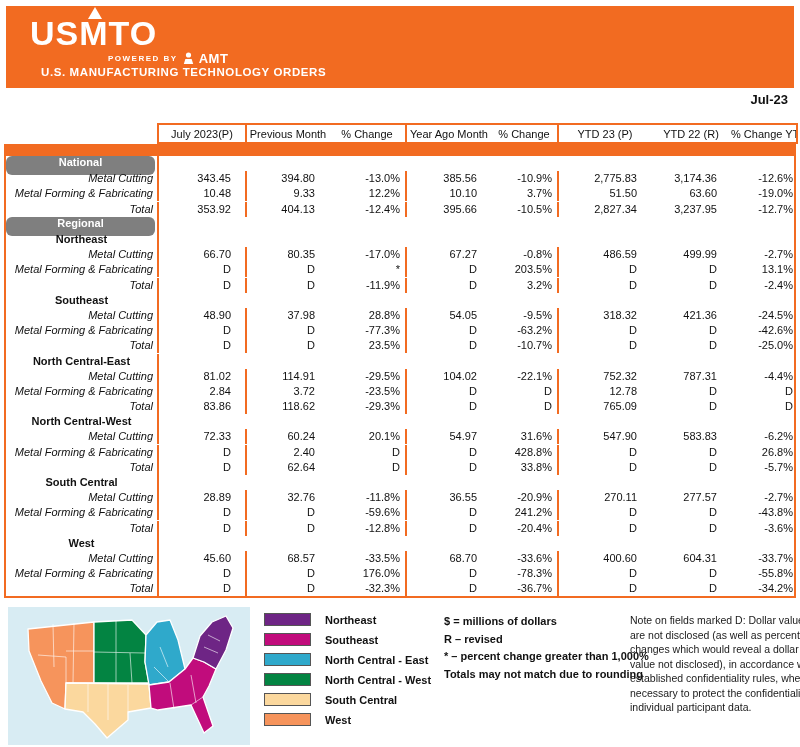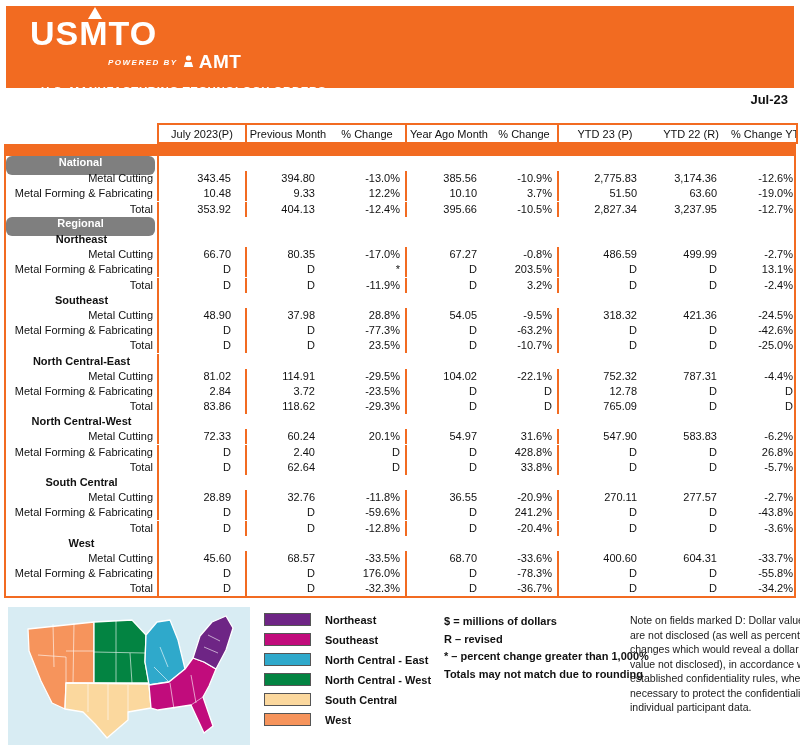--- a/index.html
+++ b/index.html
@@ -18,23 +18,23 @@
 
   
   .banner{
     position:relative;height:82px;background:var(--orange);
     color:#fff;padding:10px 0 0 24px;margin:0 2px;
   }
   .logo-wrap{position:relative;display:inline-block;}
   .logo{font-size:34px;font-weight:bold;letter-spacing:1px;line-height:34px;text-align:center;}
   .logo-arrow{position:absolute;left:55px;top:-9px;}
   .powered{display:flex;align-items:center;gap:4px;margin:1px 0 0 30px;}
-  .powered-label{font-size:8px;font-weight:bold;letter-spacing:1.5px;font-style:italic;padding-left:48px;}
-  .amt{font-size:19px;font-weight:bold;letter-spacing:.5px;}
-  .subtitle{margin:12px 0 0 4px;font-size:11.5px;font-weight:bold;letter-spacing:.6px;padding-left:7px;}
+  .powered-label{font-size:8px;font-weight:bold;letter-spacing:1.5px;padding-left:48px;}
+  .amt{font-size:13px;font-weight:bold;letter-spacing:.5px;}
+  .subtitle{margin:0 0 0 4px;font-size:11.5px;font-weight:bold;letter-spacing:.6px;padding-left:7px;}
 
   
   .dateline{text-align:right;font-size:13px;font-weight:bold;padding:4px 8px 16px 0;}
 
   
   .thead{display:grid;grid-template-columns:var(--cols);padding-left:2px;}
   .thead .hc{
     font-size:11px;height:21px;line-height:19px;text-align:center;
     border-top:2px solid var(--orange);border-bottom:2px solid var(--orange);
     white-space:nowrap;overflow:hidden;
@@ -46,21 +46,21 @@
     border-left:2px solid var(--orange);
     border-right:2px solid var(--orange);
     border-bottom:2px solid var(--orange);
     margin:0 0 0 0;
   }
   .oband{height:12px;background:var(--orange);}
   .trow{display:grid;grid-template-columns:var(--cols);height:15.2px;align-items:center;}
   .tc{font-size:11px;line-height:15px;white-space:nowrap;overflow:visible;}
   .c1{border-right:2px solid var(--orange);}
   .c2,.c4,.c6{border-right:2px solid var(--orange);}
-  .rowlabel{text-align:right;padding-right:4px;}
+  .rowlabel{text-align:right;padding-right:4px;font-style:italic;}
   .val{text-align:right;padding-right:14px;}
   .pct{text-align:right;padding-right:5px;}
   .band-cell{
     background:var(--gray-band);color:#fff;font-weight:bold;text-align:center;
     height:19px;line-height:13.5px;margin-right:2px;font-size:11px;border-radius:6px;
   }
   .region-cell{font-weight:bold;text-align:center;font-size:11px;}
 
   
   .bottom{display:flex;margin:9px 2px 0 4px;}

